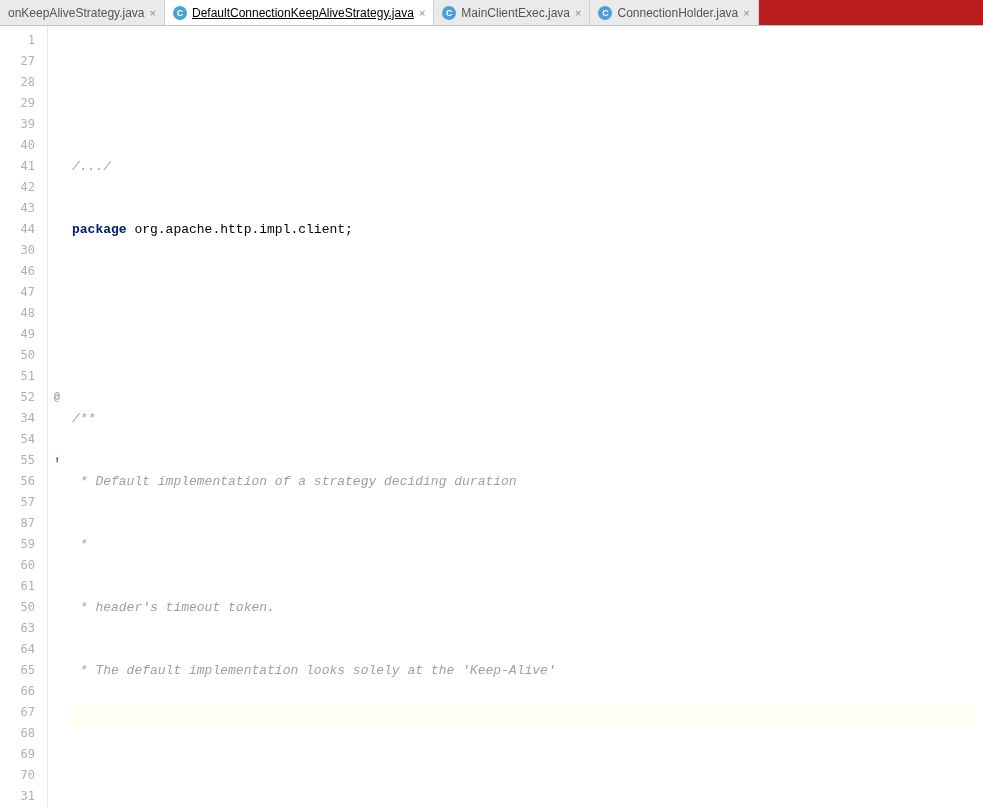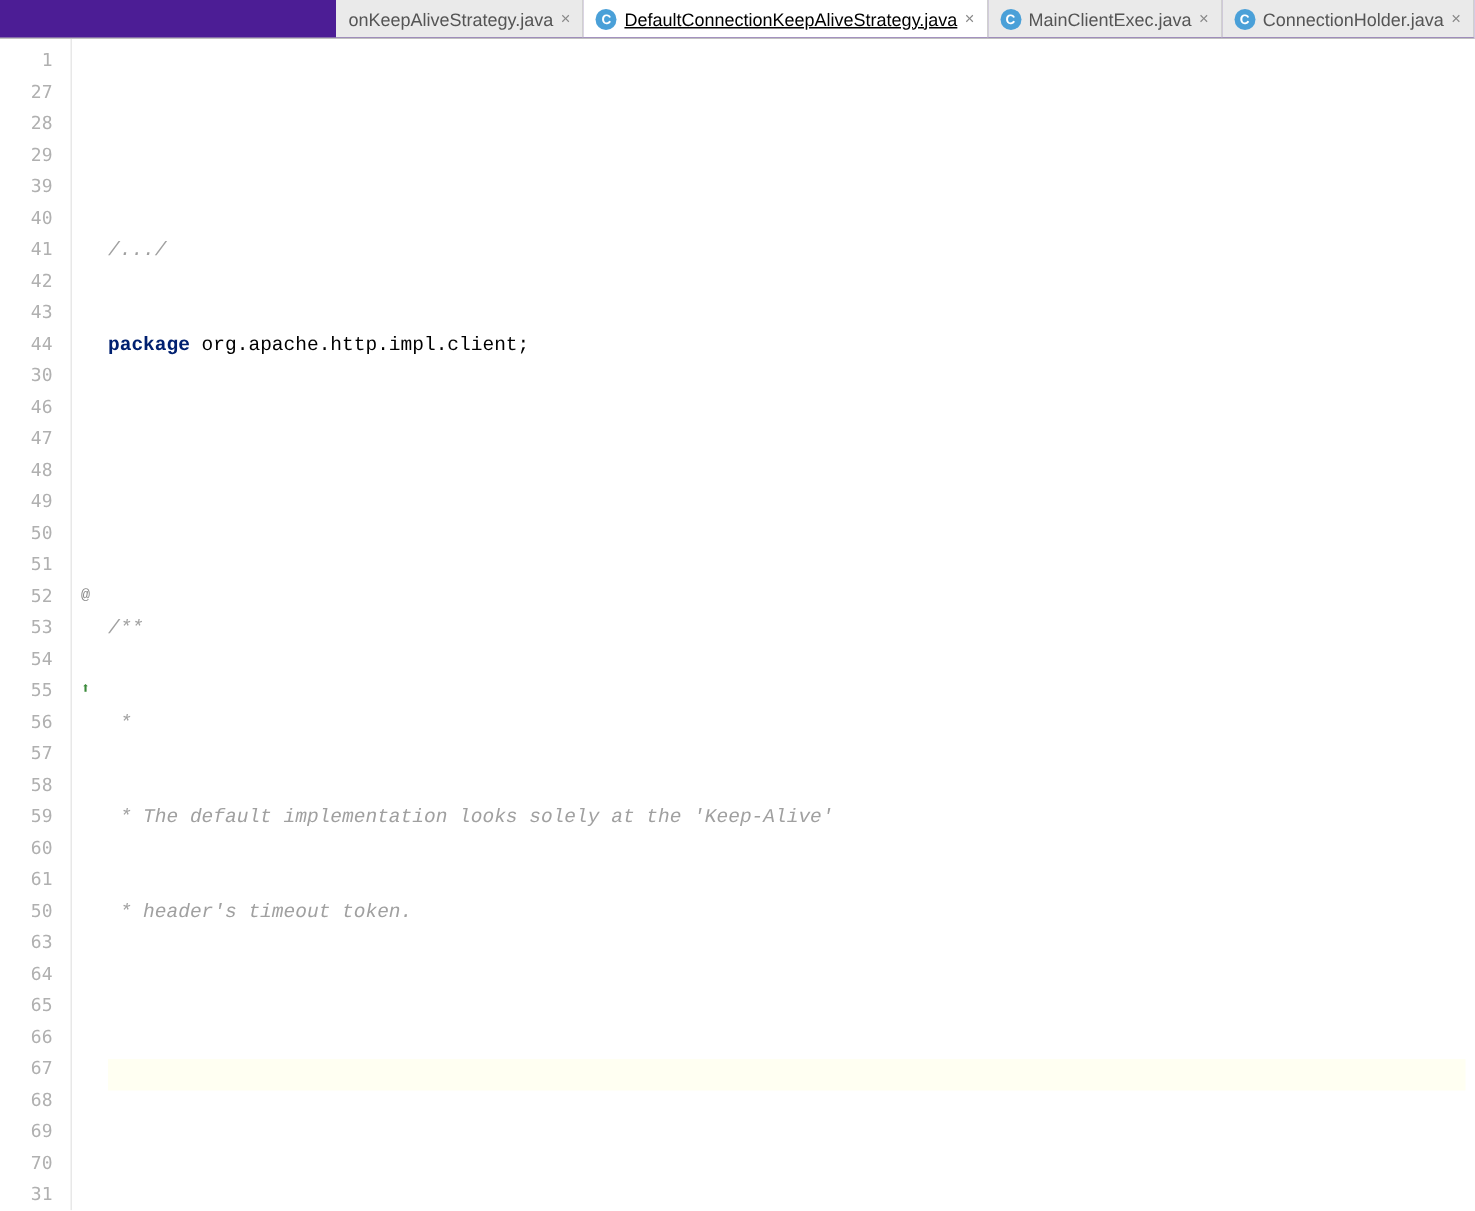--- a/index.html
+++ b/index.html
@@ -7,25 +7,24 @@
     font-family: Consolas, "Courier New", monospace;
     font-size: 13px;
     background: #fff;
     color: #000;
     overflow: hidden;
   }
   .tabs {
     display: flex;
     height: 26px;
     border-bottom: 1px solid #c0c0c0;
-    background: #4c1d95;
+    background: #b91c1c;
     font-family: -apple-system, "Segoe UI", Arial, sans-serif;
     font-size: 12px;
     overflow: hidden;
-    justify-content: flex-end;
   }
   .tab {
     display: flex;
     align-items: center;
     padding: 0 8px;
     border-right: 1px solid #d0d0d0;
     background: #eaeaea;
     color: #555;
     gap: 5px;
     white-space: nowrap;
@@ -127,26 +126,26 @@
       <div>43</div>
       <div>44</div>
       <div>30</div>
       <div>46</div>
       <div>47</div>
       <div>48</div>
       <div>49</div>
       <div>50</div>
       <div>51</div>
       <div>52</div>
-      <div>53</div>
+      <div>34</div>
       <div>54</div>
       <div>55</div>
       <div>56</div>
       <div>57</div>
-      <div>58</div>
+      <div>87</div>
       <div>59</div>
       <div>60</div>
       <div>61</div>
       <div>50</div>
       <div>63</div>
       <div>64</div>
       <div>65</div>
       <div>66</div>
       <div>67</div>
       <div>68</div>
@@ -194,23 +193,24 @@
       <div class="mark"></div>
     </div>
   <div class="code">
     <div class="hl-line" style="top: calc(4px + 21px*30);"></div>
 
     <div class="line comment">/.../</div>
     <div class="line"><span class="kw">package</span><span> org.apache.http.impl.client;</span></div>
     <div class="line"></div>
     <div class="line"></div>
     <div class="line comment">/**</div>
+    <div class="line comment"> * Default implementation of a strategy deciding duration</div>
     <div class="line comment"> *</div>
+    <div class="line comment"> * header's timeout token.</div>
     <div class="line comment"> * The default implementation looks solely at the 'Keep-Alive'</div>
-    <div class="line comment"> * header's timeout token.</div>
     
     
     
     
     
     
     
     
     
     

